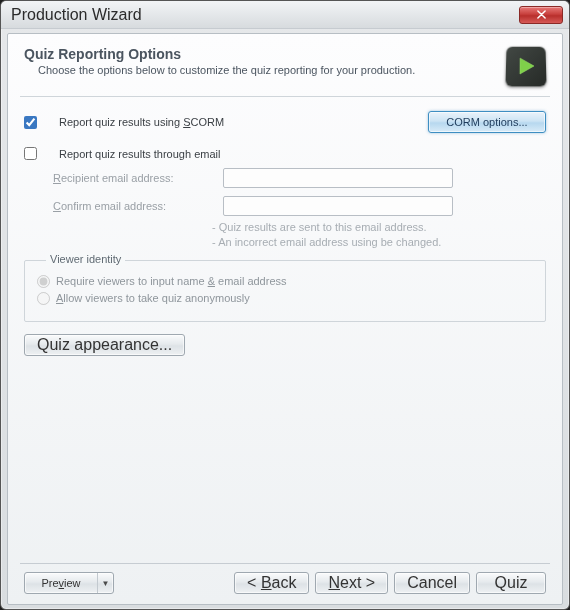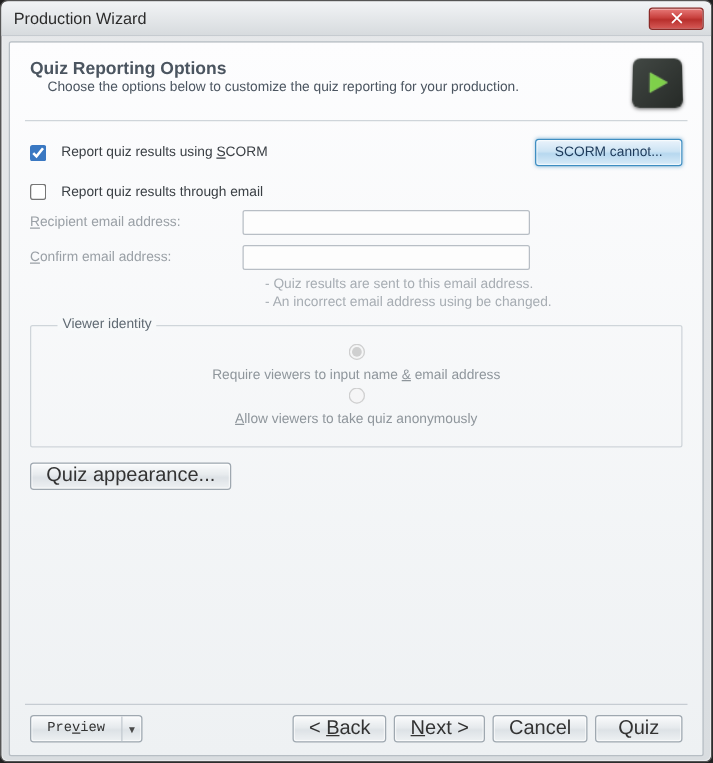--- a/index.html
+++ b/index.html
@@ -23,21 +23,21 @@
     display: flex;
     flex-direction: column;
     box-shadow: inset 0 0 0 1px rgba(255,255,255,0.4);
   }
   .titlebar {
     height: 28px;
     display: flex;
     align-items: center;
     padding: 0 6px 0 10px;
     color: #2b2b2b;
-    font-size: 13px;
+    font-size: 16px;
     background: linear-gradient(#f2f4f6, #d7dbde);
     border-top-left-radius: 6px;
     border-top-right-radius: 6px;
     border-bottom: 1px solid #c6cbd0;
   }
   .titlebar .spacer { flex: 1; }
   .close-btn {
     width: 44px;
     height: 18px;
     background: linear-gradient(#e87a78, #c8403d 45%, #b82f2c 55%, #d65a57);
@@ -101,21 +101,21 @@
     margin: 10px -4px 14px -4px;
   }
   .row-top {
     display: flex;
     align-items: center;
     margin-bottom: 10px;
   }
   .checkbox-row {
     display: flex;
     align-items: center;
-    gap: 12px;
+    gap: 22px;
     color: #3a3f44;
   }
   input[type=checkbox] {
     width: 13px; height: 13px;
     accent-color: #3a78c2;
     margin: 0;
   }
   .scorm-btn {
     margin-left: auto;
     height: 22px;
@@ -124,21 +124,21 @@
     font-size: 11px;
     color: #1d3a5a;
     background: linear-gradient(#eaf3fb, #cde4f4 45%, #b7d8ef 55%, #d8ebf8);
     border: 1px solid #3e8ec2;
     border-radius: 3px;
     box-shadow: inset 0 0 0 1px rgba(255,255,255,0.6), 0 0 3px rgba(62,142,194,0.5);
     cursor: default;
   }
   .email-block { margin-top: 4px; }
   .form-grid {
-    margin: 8px 0 4px 0;
+    margin: 8px 0 4px 29px;
     display: grid;
     grid-template-columns: 160px 1fr;
     row-gap: 8px;
     column-gap: 10px;
     align-items: center;
   }
   .flabel { color: #9aa0a6; font-size: 11px; }
   .flabel .ul { text-decoration: underline; }
   .finput {
     height: 20px;
@@ -174,21 +174,20 @@
     padding: 0 4px;
     color: #606a73;
     font-size: 11px;
   }
   .radio-row {
     display: flex;
     align-items: center;
     gap: 6px;
     color: #8f969c;
     margin: 4px 0;
-    flex-direction: column;
   }
   input[type=radio] { margin: 0; width: 13px; height: 13px; }
   .std-btn {
     height: 22px;
     padding: 0 12px;
     font-size: 16px;
     color: #333;
     background: linear-gradient(#fafbfc, #e6eaed 45%, #dde2e6 55%, #eef1f3);
     border: 1px solid #9fa8b0;
     border-radius: 3px;
@@ -215,21 +214,21 @@
     border-radius: 3px;
     overflow: hidden;
     box-shadow: inset 0 0 0 1px rgba(255,255,255,0.6);
     min-width: 90px;
     background: linear-gradient(#fafbfc, #e6eaed 45%, #dde2e6 55%, #eef1f3);
     cursor: default;
   }
   .preview-btn .main {
     flex: 1;
     display: flex; align-items: center; justify-content: center;
-    font-size: 11px; color: #333; padding: 0 8px; font-family: Liberation Mono, monospace;
+    font-size: 11px; color: #333; padding: 0 8px;
   }
   .preview-btn .drop {
     width: 16px;
     border-left: 1px solid #c2c9cf;
     display: flex; align-items: center; justify-content: center;
     color: #4a4a4a;
     font-size: 8px;
   }
   .footer .spacer { flex: 1; }
   .ul { text-decoration: underline; }
@@ -265,21 +264,21 @@
 
     <hr class="hr">
 
     <div class="row-top">
       <label class="checkbox-row">
         <input type="checkbox" checked="" style="">
         <span>
           <span>Report quiz results using </span><span class="ul">S</span><span>CORM</span>
         </span>
       </label>
-      <button class="scorm-btn">SCORM cannot...</button>
+      <button class="scorm-btn">CORM options...</button>
     </div>
 
     <div class="email-block">
       <label class="checkbox-row">
         <input type="checkbox" style="">
         <span>Report quiz results through email</span>
       </label>
 
       <div class="form-grid">
         <div class="flabel">

